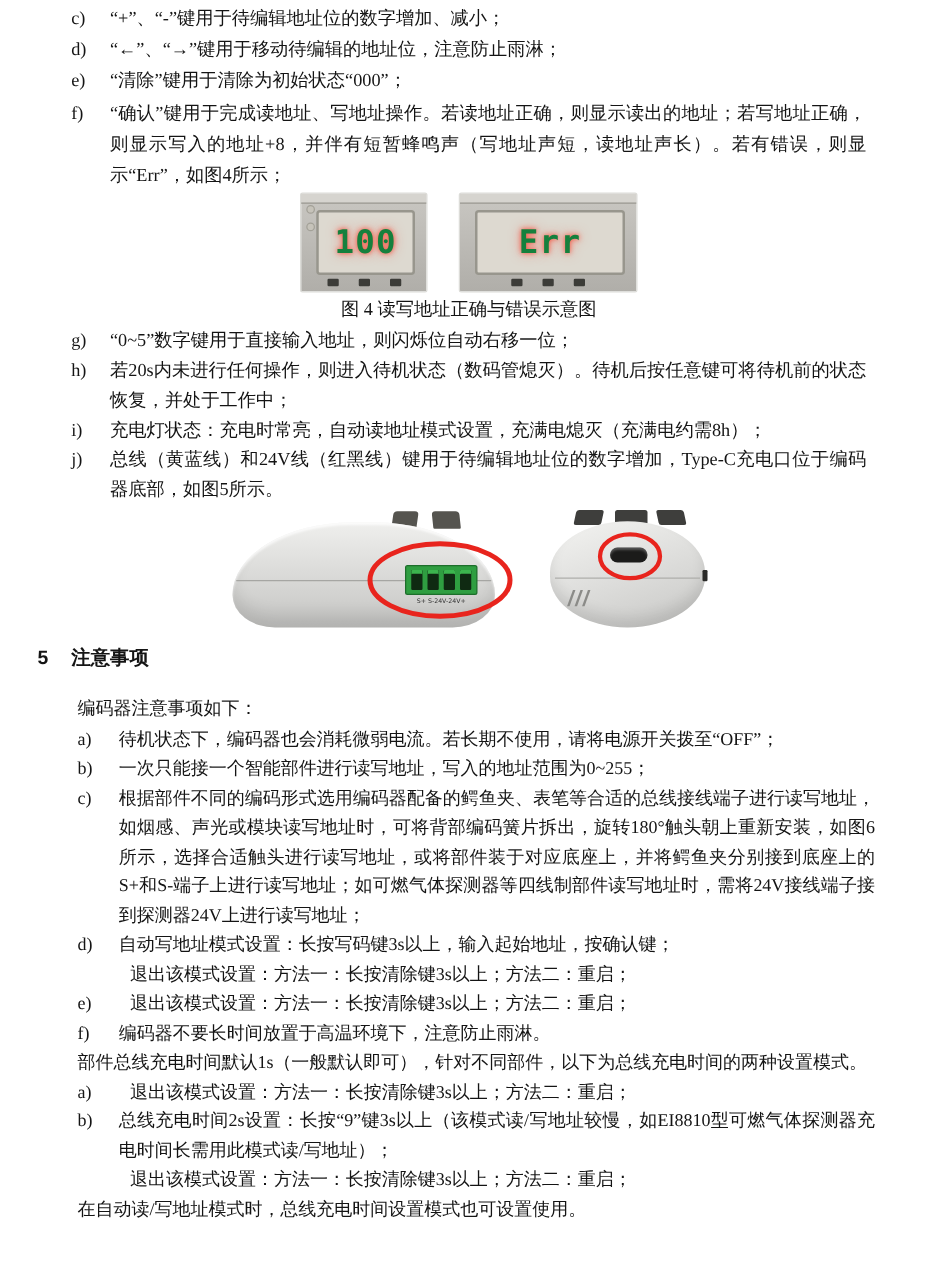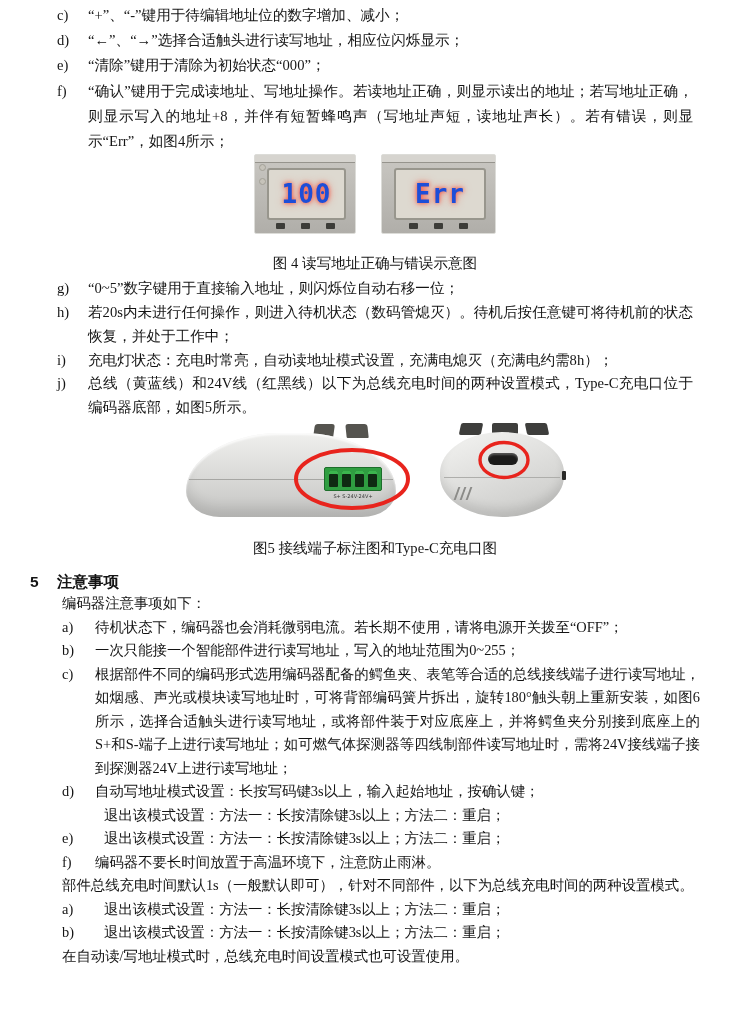--- a/index.html
+++ b/index.html
@@ -15,35 +15,35 @@
   .sec5{margin:0 50px 0 62px;}
   .sec5 .li{font-size:14.4px;line-height:23.5px;}
   .sec5 .mk{width:33px;}
   .sub{padding-left:9px;}
 
   
   .heading{margin:14px 0 0 30px;font-family:"Liberation Sans","DejaVu Sans",sans-serif;
            font-weight:bold;font-size:15.5px;line-height:20px;}
   .heading .hnum{display:inline-block;width:27px;}
   .intro,.para,.closing{margin:0 50px 0 62px;font-size:14.4px;line-height:23.5px;text-align:justify;}
-  .intro{margin-top:0;}
+  .intro{margin-top:20px;font-family:Liberation Mono, monospace;}
 
   
   figure{margin:0;}
-  figcaption{text-align:center;font-size:14.6px;line-height:20px;margin-top:20px;}
+  figcaption{text-align:center;font-size:14.6px;line-height:20px;margin-top:5px;}
 
   
   .f4row{display:flex;justify-content:center;align-items:center;gap:25px;margin-top:1px;height:78px;}
   .p4{position:relative;width:100px;height:78px;background:linear-gradient(#c9c7c2,#b0aea9);
       border:1px solid #dcdcd8;border-radius:2px;}
   .p4::before{content:"";position:absolute;top:0;left:0;right:0;height:7px;background:#d6d4cf;border-bottom:1px solid #96948d;}
-  .p4.wide{width:113px;}
+  .p4.wide{width:113px;padding-left:28px;}
   .win{position:absolute;left:12px;top:13px;right:9px;height:48px;background:#ddd9d0;
        border:2px solid #98968d;border-radius:3px;display:flex;align-items:center;justify-content:center;}
-  .digits{font-family:"DejaVu Sans Mono",monospace;font-weight:bold;font-size:26px;color:#1d4ed8;
+  .digits{font-family:"DejaVu Sans Mono",monospace;font-weight:bold;font-size:26px;color:#15803d;
           letter-spacing:1px;text-shadow:0 0 4px rgba(250,70,50,.95),0 0 9px rgba(250,70,50,.55);}
   .dots{position:absolute;left:4px;top:9px;display:flex;flex-direction:column;gap:7px;}
   .dots i{width:5px;height:5px;border-radius:50%;background:#c6c3ba;border:1px solid #a3a198;}
   .marks{position:absolute;bottom:4px;left:0;right:0;display:flex;justify-content:center;gap:16px;}
   .marks i{width:9px;height:6px;background:#3c3c38;border-radius:1px;filter:blur(.3px);}
 
   
   .f5row{display:flex;justify-content:center;align-items:flex-start;gap:44px;margin-top:3px;height:95px;}
   .devL{position:relative;width:210px;height:95px;}
   .devL .shape{position:absolute;left:0;top:10px;width:210px;height:84px;
@@ -82,21 +82,21 @@
 
 <div class="page">
 
   <div class="list sec-top">
     <div class="li">
       <span class="mk">c)</span>
       <div class="tx">“+”、“-”键用于待编辑地址位的数字增加、减小；</div>
     </div>
     <div class="li">
       <span class="mk">d)</span>
-      <div class="tx">“←”、“→”选择合适触头进行读写地址，相应位闪烁显示；</div>
+      <div class="tx">“←”、“→”键用于移动待编辑的地址位，注意防止雨淋；</div>
     </div>
     <div class="li">
       <span class="mk">e)</span>
       <div class="tx">“清除”键用于清除为初始状态“000”；</div>
     </div>
     <div class="li">
       <span class="mk">f)</span>
       <div class="tx">“确认”键用于完成读地址、写地址操作。若读地址正确，则显示读出的地址；若写地址正确，则显示写入的地址+8，并伴有短暂蜂鸣声（写地址声短，读地址声长）。若有错误，则显示“Err”，如图4所示；</div>
     </div>
   </div>
@@ -139,21 +139,21 @@
     <div class="li">
       <span class="mk">h)</span>
       <div class="tx">若20s内未进行任何操作，则进入待机状态（数码管熄灭）。待机后按任意键可将待机前的状态恢复，并处于工作中；</div>
     </div>
     <div class="li">
       <span class="mk">i)</span>
       <div class="tx">充电灯状态：充电时常亮，自动读地址模式设置，充满电熄灭（充满电约需8h）；</div>
     </div>
     <div class="li">
       <span class="mk">j)</span>
-      <div class="tx">总线（黄蓝线）和24V线（红黑线）以下为总线充电时间的两种设置模式，Type-C充电口位于编码器底部，如图5所示。</div>
+      <div class="tx">总线（黄蓝线）和24V线（红黑线）键用于待编辑地址位的数字增加，Type-C充电口位于编码器底部，如图5所示。</div>
     </div>
   </div>
 
   <figure>
     <div class="f5row">
       <div class="devL">
         <i class="clip c1"></i>
         <i class="clip c2"></i>
         <div class="shape"></div>
         <div class="seamL"></div>
@@ -179,21 +179,20 @@
           <ellipse cx="27" cy="20" rx="24" ry="17.5" fill="none" stroke="#e8241d" stroke-width="3.4"></ellipse>
         </svg>
         <div class="vents">
             <i></i>
             <i></i>
             <i></i>
           </div>
         <i class="nub"></i>
       </div>
     </div>
-    <figcaption>图5  接线端子标注图和Type-C充电口图</figcaption>
   </figure>
 
   <div class="heading">
     <span class="hnum">5</span><span class="htitle">注意事项</span>
   </div>
 
   <p class="intro">编码器注意事项如下：</p>
 
   <div class="list sec5">
     <div class="li">
@@ -232,20 +231,21 @@
   <div class="list sec5">
     <div class="li">
       <span class="mk">a)</span>
       <div class="tx">
         <div class="sub">退出该模式设置：方法一：长按清除键3s以上；方法二：重启；</div>
       </div>
     </div>
     <div class="li">
       <span class="mk">b)</span>
       <div class="tx">
+        <div>总线充电时间2s设置：长按“9”键3s以上（该模式读/写地址较慢，如EI8810型可燃气体探测器充电时间长需用此模式读/写地址）；</div>
         <div class="sub">退出该模式设置：方法一：长按清除键3s以上；方法二：重启；</div>
       </div>
     </div>
   </div>
 
   <p class="closing">在自动读/写地址模式时，总线充电时间设置模式也可设置使用。</p>
 
 </div>
 
 </body></html>

